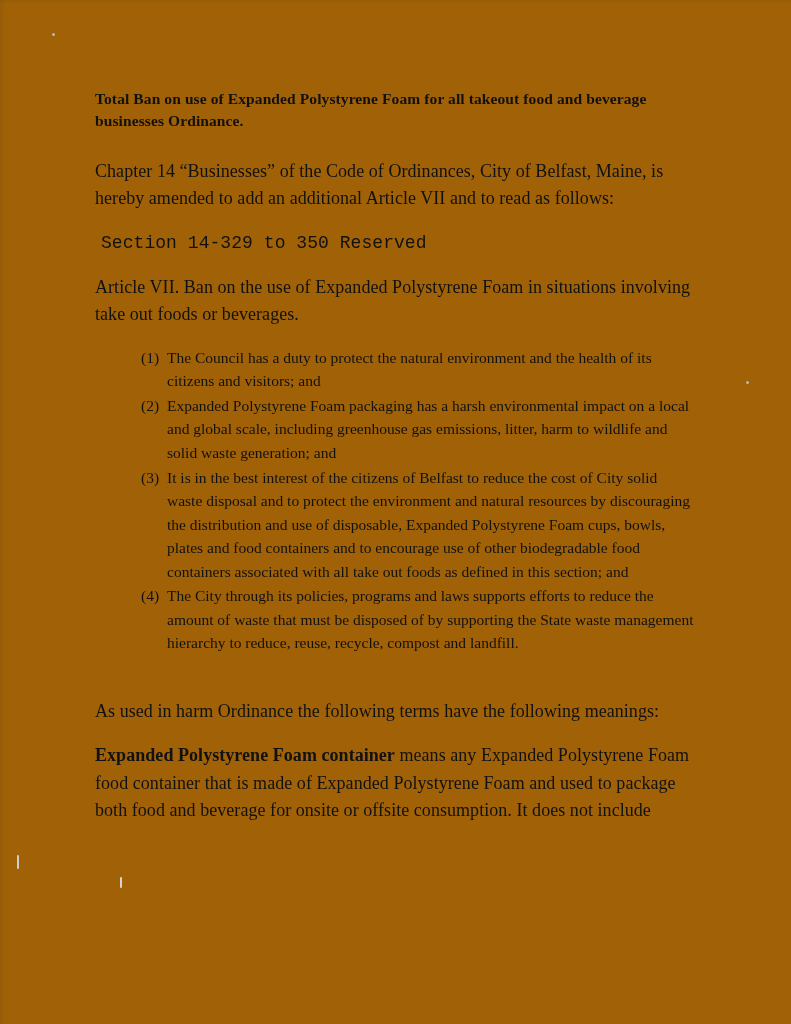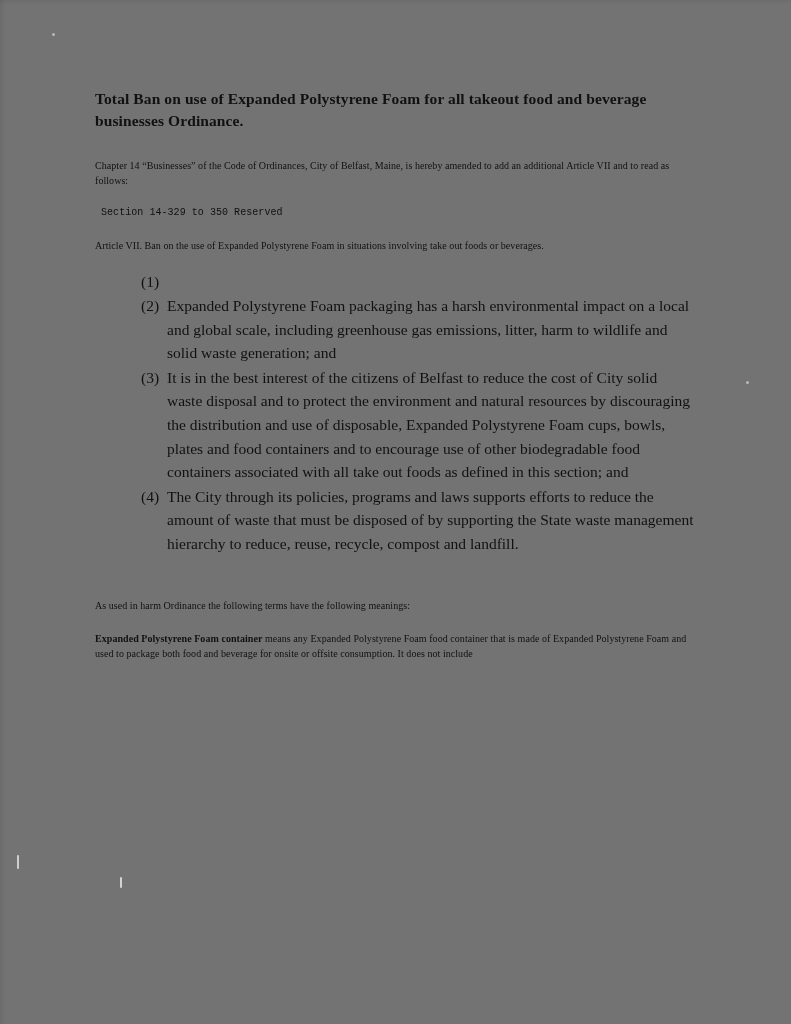--- a/index.html
+++ b/index.html
@@ -11,37 +11,37 @@
     width: 791px;
     height: 1024px;
     font-family: "Liberation Serif", serif;
     color: #111111;
     position: relative;
     overflow: hidden;
   }
   .page {
     position: absolute;
     inset: 0;
-    background: #737373;
+    background: #a16207;
   }
   .content {
     position: absolute;
     left: 95px;
     top: 88px;
     width: 600px;
   }
   .doc-title {
     font-weight: bold;
     font-size: 15.5px;
     line-height: 1.42;
     letter-spacing: 0.1px;
     margin: 0 0 26px 0;
   }
   .para {
-    font-size: 10px;
+    font-size: 18px;
     line-height: 1.52;
     margin: 0 0 17px 0;
     letter-spacing: 0.05px;
   }
   .para.indent-sm {
     margin-left: 6px;
     font-family: Liberation Mono, monospace;
   }
   .gap-lg {
   }
@@ -109,20 +109,21 @@
 
     <p class="para indent-sm">Section 14-329 to 350 Reserved</p>
 
     <p class="para gap-lg">Article VII.   Ban on the use of Expanded Polystyrene Foam in situations involving take out foods or beverages.</p>
 
 
 
     <ul class="list">
       <li class="list-item">
         <span class="list-num">(1)</span>
+        <span class="list-text">The Council has a duty to protect the natural environment and the health of its citizens and visitors; and</span>
       </li>
       <li class="list-item">
         <span class="list-num">(2)</span>
         <span class="list-text">Expanded Polystyrene Foam packaging has a harsh environmental impact on a local and global scale, including greenhouse gas emissions, litter, harm to wildlife and solid waste generation; and</span>
       </li>
       <li class="list-item">
         <span class="list-num">(3)</span>
         <span class="list-text">It is in the best interest of the citizens of Belfast to reduce the cost of City solid waste disposal and to protect the environment and natural resources by discouraging the distribution and use of disposable, Expanded Polystyrene Foam cups, bowls, plates and food containers and to encourage use of other biodegradable food containers associated with all take out foods as defined in this section; and</span>
       </li>
       <li class="list-item">

